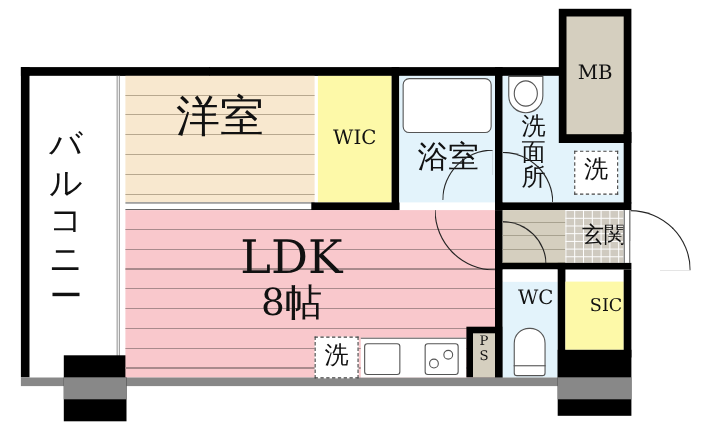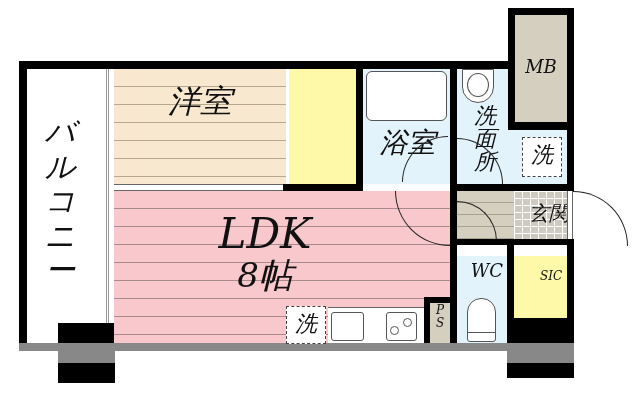--- a/index.html
+++ b/index.html
@@ -1,19 +1,19 @@
 <!DOCTYPE html>
 <html><head>
 <meta charset="utf-8">
 <style>
   html,body{margin:0;padding:0;background:#fff;}
   body{width:640px;height:403px;position:relative;overflow:hidden;font-family:"DejaVu Serif",serif;}
   .abs{position:absolute;box-sizing:border-box;}
   .wall{background:#000;}
-  .label{position:absolute;font-style:italic;color:#111;text-align:center;line-height:1.05;}
+  .label{position:absolute;color:#111;text-align:center;line-height:1.05;}
   .stripes-beige{background:#f8e8cf repeating-linear-gradient(to bottom,transparent 0,transparent 17px,#b8a88f 17px,#b8a88f 18px);}
   .stripes-pink{background:#f9c8cc repeating-linear-gradient(to bottom,transparent 0,transparent 17px,#a98a8c 17px,#a98a8c 18px);}
   .stripes-grey{background:#d5cfbf repeating-linear-gradient(to bottom,transparent 0,transparent 11px,#a8a290 11px,#a8a290 12px);}
   .tiles{background-color:#cfcac0;background-image:linear-gradient(#fff 1px,transparent 1px),linear-gradient(90deg,#fff 1px,transparent 1px);background-size:8px 7px;}
   .door{position:absolute;border:1px solid #222;box-sizing:border-box;}
   .dashed{position:absolute;border:1px dashed #444;background:#fff;box-sizing:border-box;}
 </style>
 </head>
 <body>
 
@@ -27,24 +27,25 @@
   <div class="abs" style="left:27px;top:69px;width:82px;height:274px;background:#fff;border-right:3px double #999;"></div>
   <div class="label" style="left:40px;top:115px;width:40px;font-size:30px;white-space:pre;line-height:1.15;">バ
 ル
 コ
 ニ
 ー</div>
   <div class="abs wall" style="left:58px;top:323px;width:57px;height:60px;"></div>
   <div class="abs" style="left:58px;top:343px;width:57px;height:20px;background:#888;"></div>
 
   <div class="abs stripes-beige" style="left:114px;top:69px;width:172px;height:115px;"></div>
-  <div class="label" style="left:140px;top:85px;width:120px;font-size:32px;">洋室</div>
+  <div class="label" style="left:140px;top:85px;width:120px;font-size:40px;">洋室</div>
   <div class="abs" style="left:114px;top:184px;width:172px;height:7px;background:#fff;border-top:1px solid #666;border-bottom:1px solid #666;"></div>
 
   <div class="abs" style="left:289px;top:69px;width:67px;height:115px;background:#fdf9a8;"></div>
+  <div class="label" style="left:289px;top:117px;width:67px;font-size:18px;">WIC</div>
   <div class="abs wall" style="left:356px;top:61px;width:7px;height:130px;"></div>
   <div class="abs wall" style="left:283px;top:184px;width:80px;height:7px;"></div>
 
   <div class="abs" style="left:363px;top:69px;width:87px;height:115px;background:#e3f3fb;"></div>
   <div class="abs" style="left:366px;top:71px;width:81px;height:50px;border:1px solid #555;border-radius:6px;background:#fff;"></div>
   <div class="label" style="left:365px;top:128px;width:85px;font-size:28px;">浴室</div>
   <div class="abs wall" style="left:450px;top:61px;width:7px;height:130px;"></div>
   <div class="door" style="left:402px;top:136px;width:46px;height:46px;border-radius:46px 0 0 0;border-right:none;border-bottom:none;"></div>
 
   <div class="abs" style="left:457px;top:69px;width:112px;height:115px;background:#e3f3fb;"></div>
@@ -91,18 +92,18 @@
 
   <div class="abs wall" style="left:450px;top:239px;width:124px;height:6px;"></div>
   <div class="abs" style="left:457px;top:256px;width:50px;height:87px;background:#e3f3fb;"></div>
   <div class="abs" style="left:457px;top:245px;width:50px;height:11px;background:#fff;"></div>
   <div class="label" style="left:457px;top:262px;width:60px;font-size:18px;">WC</div>
   <div class="abs" style="left:467px;top:298px;width:29px;height:44px;border:1px solid #555;border-radius:14px 14px 3px 3px;background:#fff;"></div>
   <div class="abs" style="left:467px;top:332px;width:29px;height:1px;background:#555;"></div>
   <div class="abs wall" style="left:507px;top:239px;width:7px;height:104px;"></div>
 
   <div class="abs" style="left:514px;top:256px;width:53px;height:62px;background:#fdf9a8;"></div>
-  <div class="label" style="left:514px;top:270px;width:74px;font-size:12px;">SIC</div>
+  <div class="label" style="left:514px;top:270px;width:74px;font-size:16px;">SIC</div>
   <div class="abs wall" style="left:507px;top:318px;width:67px;height:60px;"></div>
   <div class="abs" style="left:507px;top:343px;width:67px;height:20px;background:#888;"></div>
   <div class="abs wall" style="left:567px;top:245px;width:7px;height:80px;"></div>
 
 </div>
 
 </body></html>

